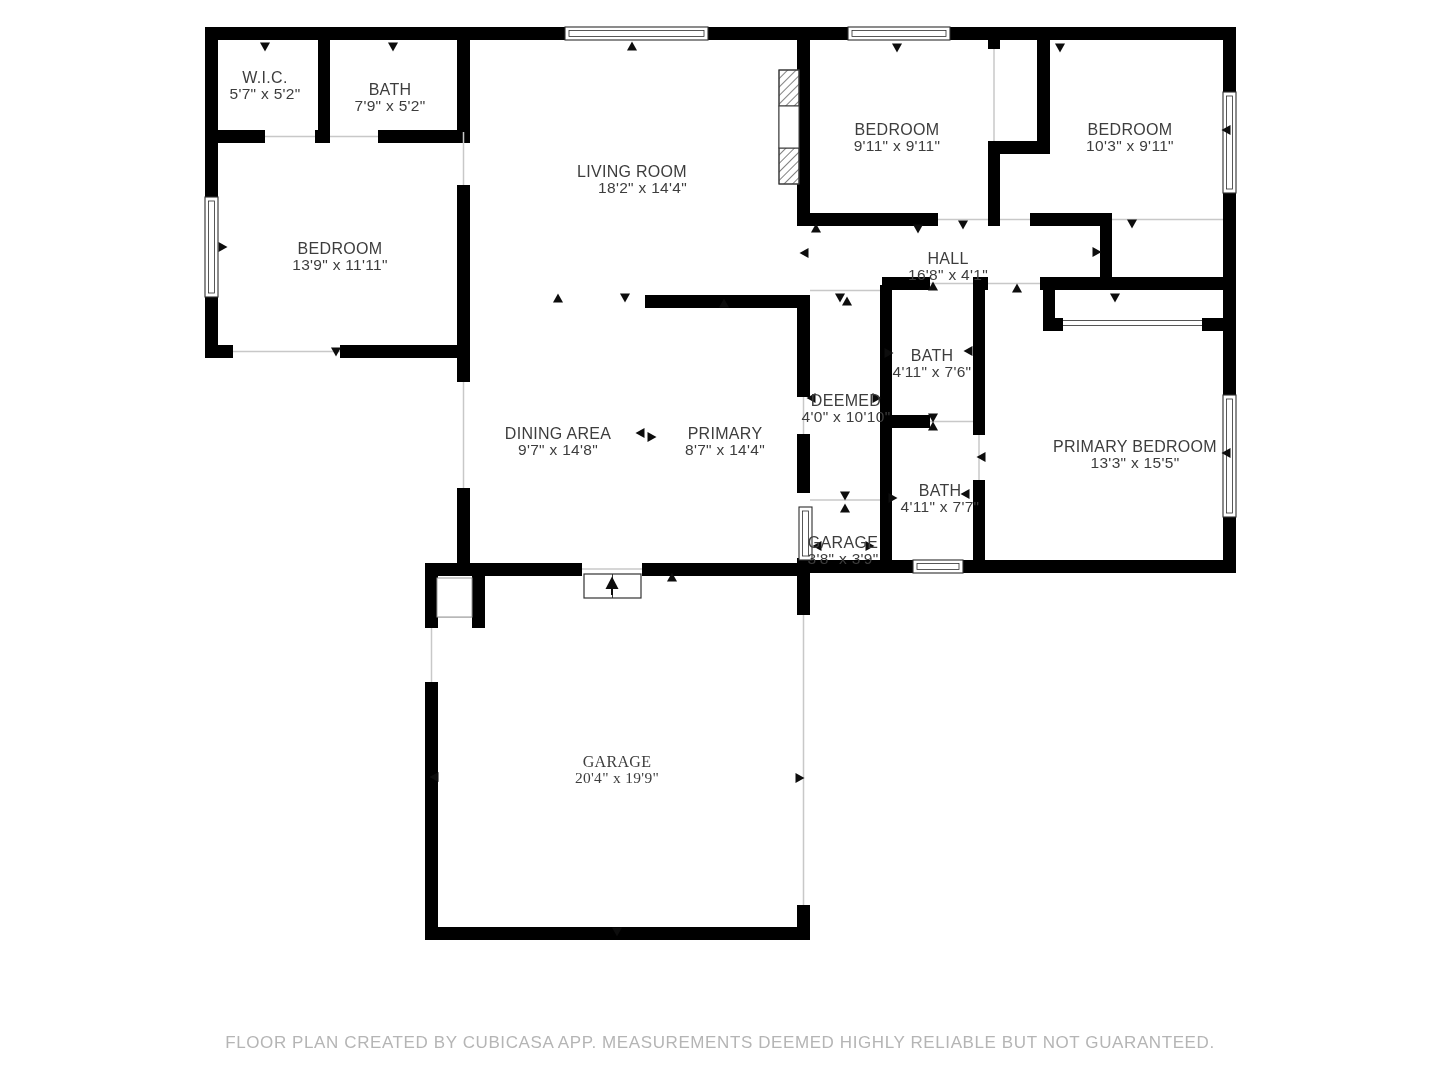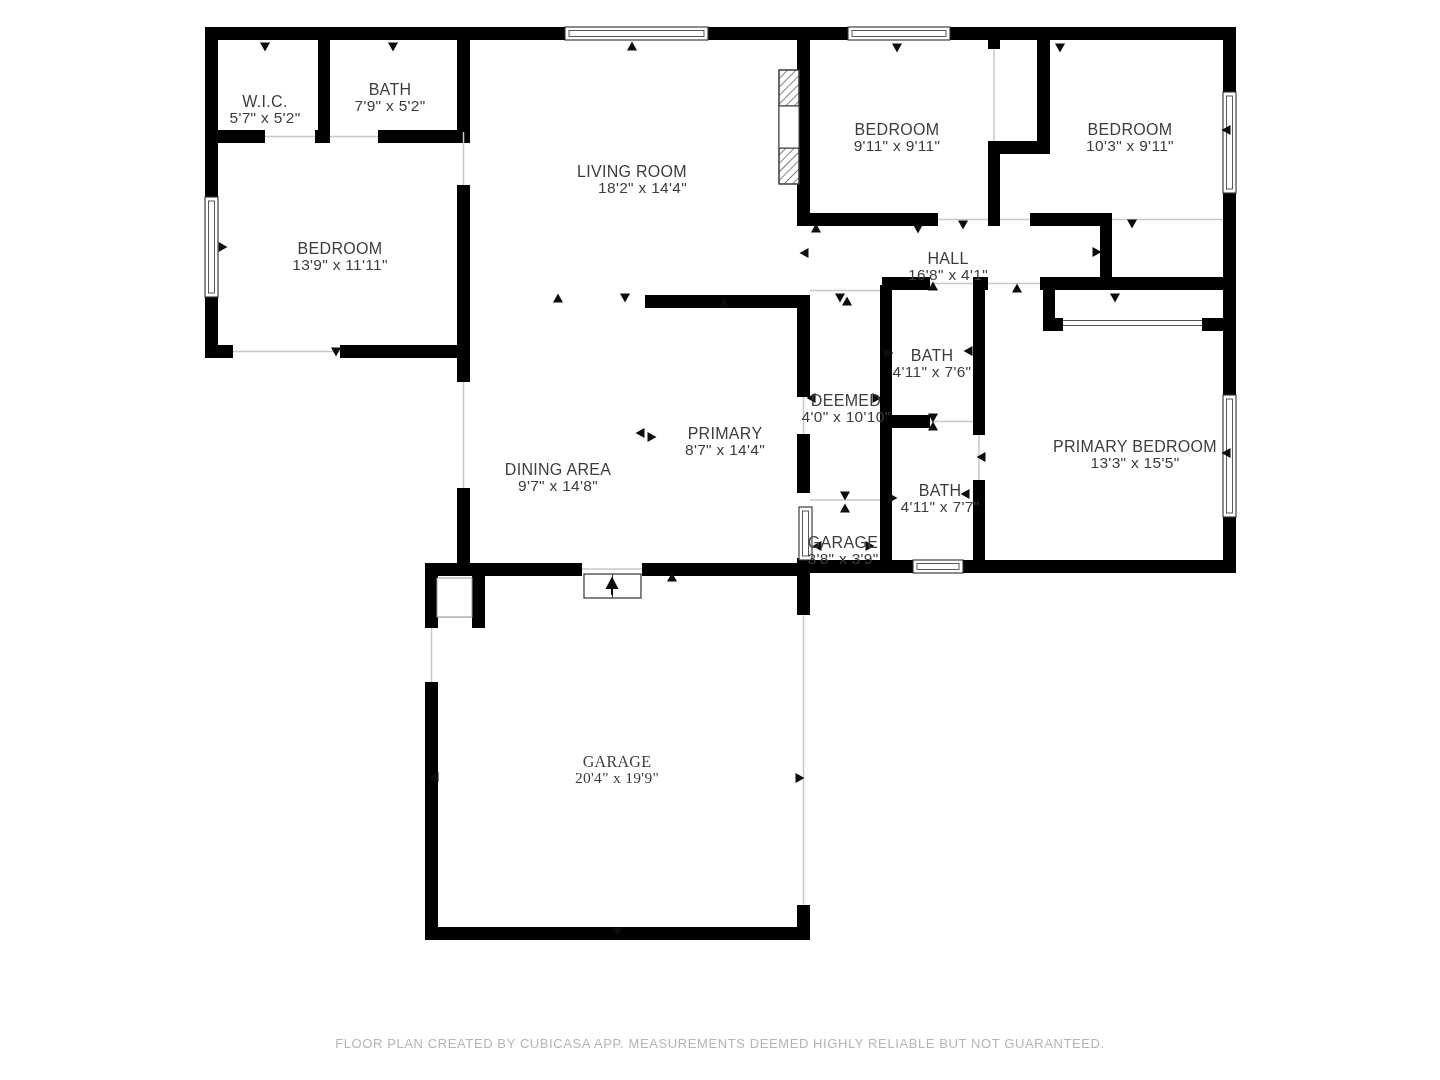--- a/index.html
+++ b/index.html
@@ -18,42 +18,42 @@
     text-align: center;
     color: #3d3d3d;
     font-size: 16px;
     line-height: 1.08;
     letter-spacing: 0.3px;
     white-space: nowrap;
     user-select: none;
   }
   .room-label .room-dims { font-size: 15.5px; }
   
-  .rl-wic      { left: 265px;  top: 110px;  }
+  .rl-wic      { left: 265px;  top: 86px;  }
   .rl-bath1    { left: 390px;  top: 98px;  }
   .rl-living   { left: 632px;  top: 180px; text-align: right; }
   .rl-bedleft  { left: 340px;  top: 257px; }
   .rl-bedmid   { left: 897px;  top: 138px; }
   .rl-bedright { left: 1130px; top: 138px; }
   .rl-hall     { left: 948px;  top: 267px; }
   .rl-bath2    { left: 932px;  top: 364px; }
   .rl-foyer    { left: 846px;  top: 409px; }
-  .rl-dining   { left: 558px;  top: 442px; margin-top: 36px; }
+  .rl-dining   { left: 558px;  top: 442px; }
   .rl-kitchen  { left: 725px;  top: 442px; }
   .rl-primary  { left: 1103px; top: 455px; margin-left: 32px; }
   .rl-bath3    { left: 940px;  top: 499px; }
   .rl-porch    { left: 843px;  top: 551px; }
   .rl-garage   { left: 617px;  top: 770px; font-family: Liberation Serif, serif; }
   .footer-note {
     position: absolute;
     left: 720px;
     top: 1043px;
     transform: translate(-50%, -50%);
     color: #b5b5b5;
-    font-size: 13px;
+    font-size: 17px;
     letter-spacing: 0.6px;
     white-space: nowrap;
     user-select: none;
   }
 </style>
 </head>
 <body>
 
 <div class="plan-canvas">
 

